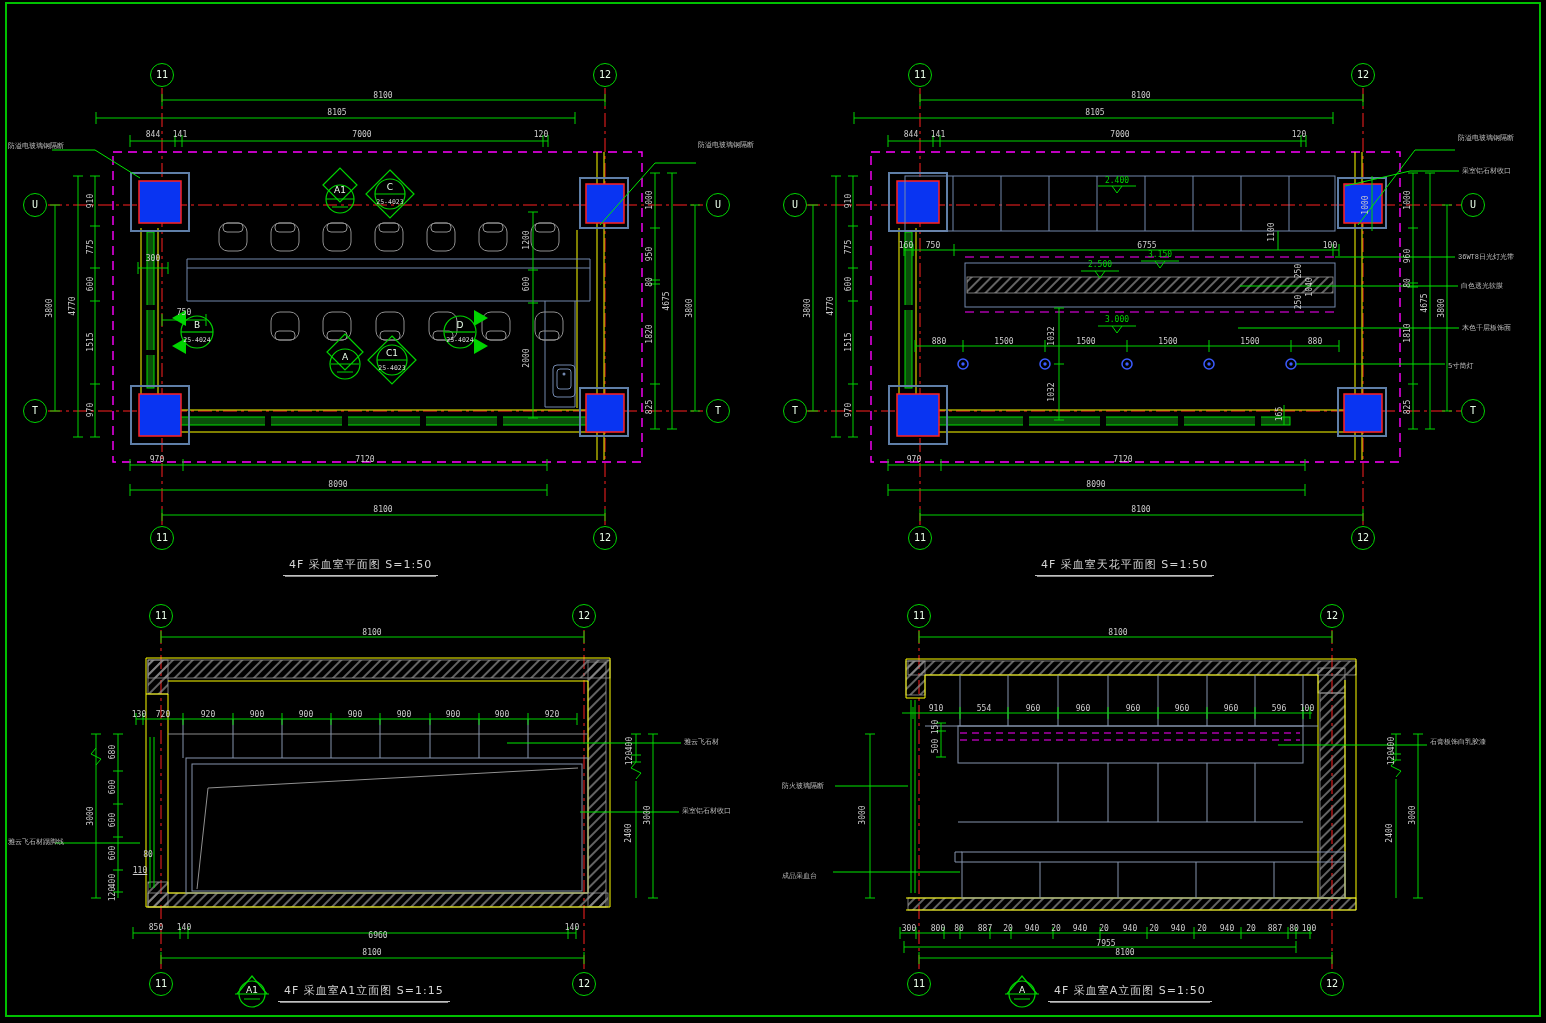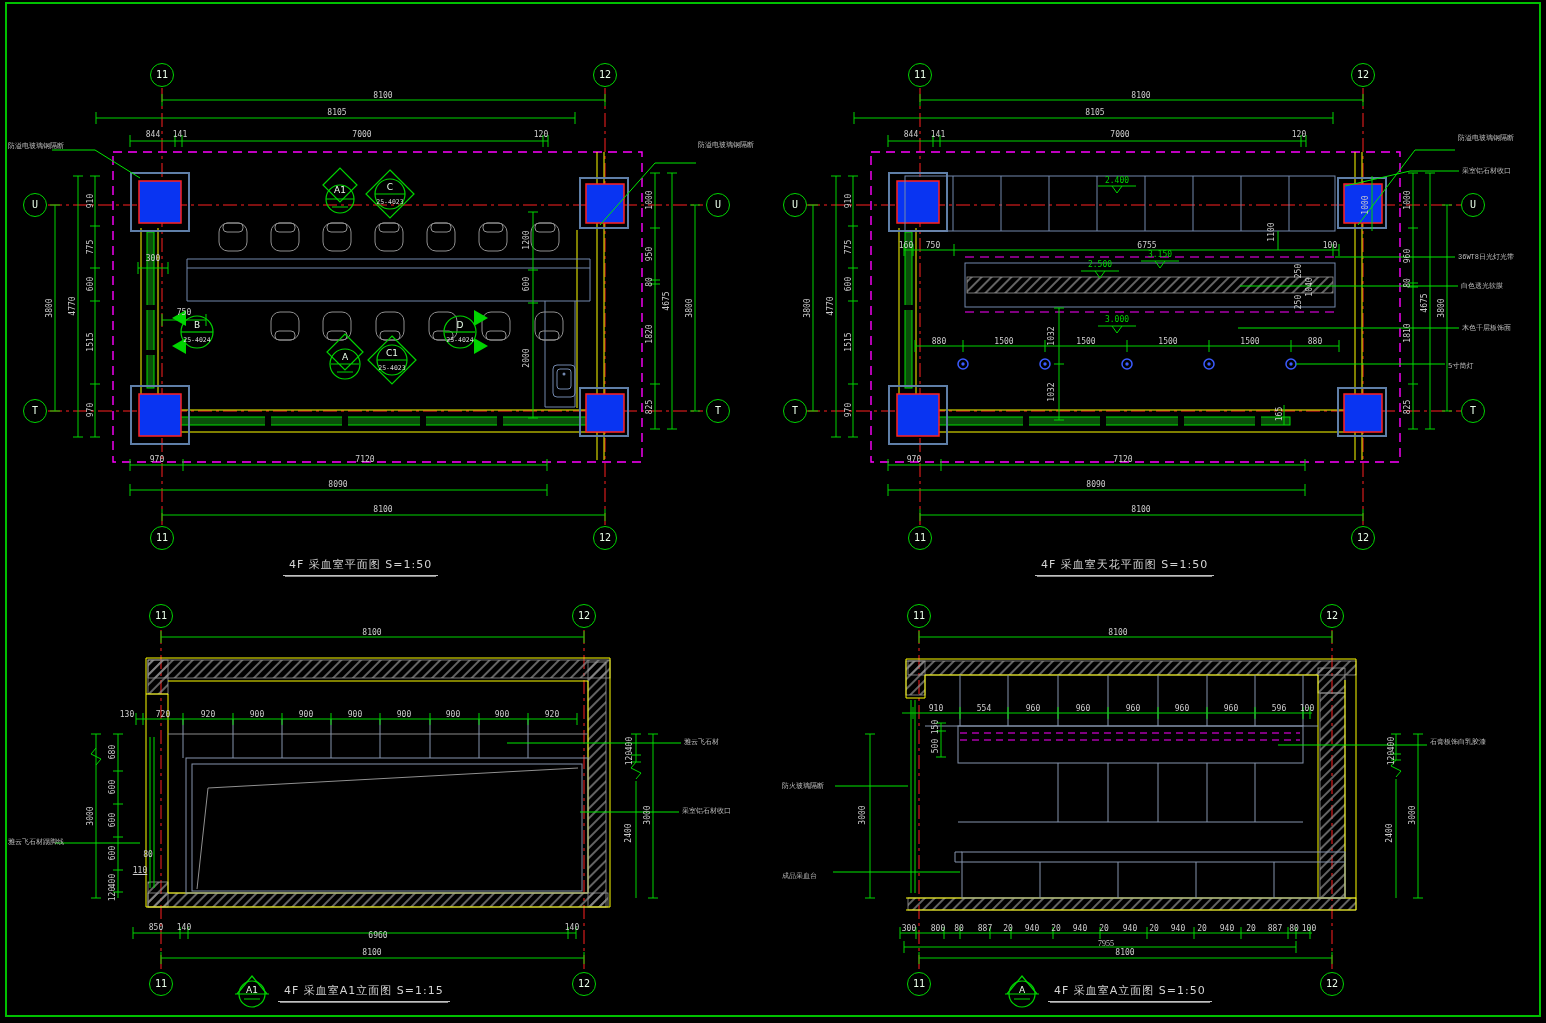--- a/index.html
+++ b/index.html
@@ -346,21 +346,21 @@
       <span class="lb n" style="left: 1462px; top: 171px;">采室铝石材收口</span>
       <span class="lb n" style="left: 1458px; top: 257px; font-family: Liberation Mono, monospace;">36WT8日光灯光带</span>
       <span class="lb n" style="left: 1461px; top: 286px;">白色透光软膜</span>
       <span class="lb n" style="left: 1462px; top: 328px;">木色千层板饰面</span>
       <span class="lb n" style="left: 1448px; top: 366px;">5寸筒灯</span>
       <span class="lb bub" style="left: 161px; top: 616px;">11</span>
       <span class="lb bub" style="left: 584px; top: 616px;">12</span>
       <span class="lb bub" style="left: 161px; top: 984px;">11</span>
       <span class="lb bub" style="left: 584px; top: 984px;">12</span>
       <span class="lb " style="left: 372px; top: 633px;">8100</span>
-      <span class="lb " style="left: 127px; top: 715px;">130</span>
+      <span class="lb " style="left: 139px; top: 715px;">130</span>
       <span class="lb " style="left: 163px; top: 715px;">720</span>
       <span class="lb " style="left: 208px; top: 715px;">920</span>
       <span class="lb " style="left: 257px; top: 715px;">900</span>
       <span class="lb " style="left: 306px; top: 715px;">900</span>
       <span class="lb " style="left: 355px; top: 715px;">900</span>
       <span class="lb " style="left: 404px; top: 715px;">900</span>
       <span class="lb " style="left: 453px; top: 715px;">900</span>
       <span class="lb " style="left: 502px; top: 715px;">900</span>
       <span class="lb " style="left: 552px; top: 715px;">920</span>
       <span class="lb r" style="left: 113px; top: 752px;">680</span>
@@ -420,21 +420,21 @@
       <span class="lb " style="left: 1104px; top: 929px;">20</span>
       <span class="lb " style="left: 1130px; top: 929px;">940</span>
       <span class="lb " style="left: 1154px; top: 929px;">20</span>
       <span class="lb " style="left: 1178px; top: 929px;">940</span>
       <span class="lb " style="left: 1202px; top: 929px;">20</span>
       <span class="lb " style="left: 1227px; top: 929px;">940</span>
       <span class="lb " style="left: 1251px; top: 929px;">20</span>
       <span class="lb " style="left: 1275px; top: 929px;">887</span>
       <span class="lb " style="left: 1294px; top: 929px;">80</span>
       <span class="lb " style="left: 1309px; top: 929px;">100</span>
-      <span class="lb " style="left: 1106px; top: 944px; font-family: Liberation Serif, serif;">7955</span>
+      <span class="lb " style="left: 1106px; top: 944px;">7955</span>
       <span class="lb " style="left: 1125px; top: 953px;">8100</span>
       <span class="lb m" style="left: 1022px; top: 990px;">A</span>
     </div>
 
 <div class="title" style="left:283px;top:557px;">4F 采血室平面图 S=1:50</div>
 <div class="title" style="left:1035px;top:557px;">4F 采血室天花平面图 S=1:50</div>
 <div class="title" style="left:278px;top:983px;">4F 采血室A1立面图 S=1:15</div>
 <div class="title" style="left:1048px;top:983px;">4F 采血室A立面图 S=1:50</div>
 
 </div>

